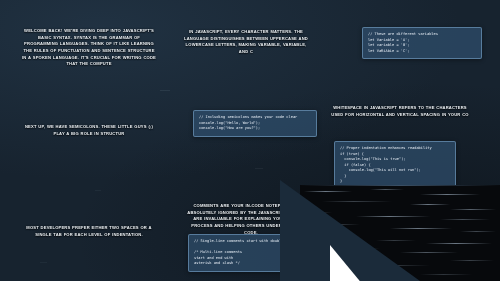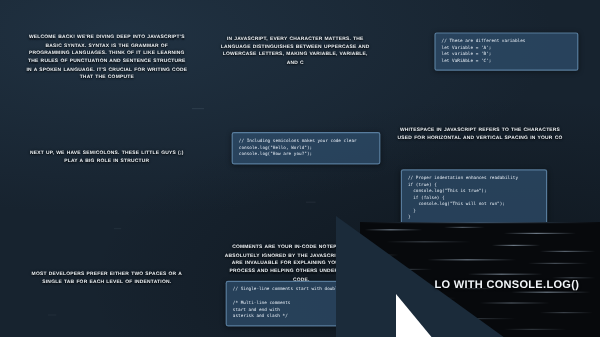--- a/index.html
+++ b/index.html
@@ -174,15 +174,14 @@
       <i style="left:60px; top:80px; width:70px; opacity:.45;"></i>
       <i style="left:8px;  top:86px; width:40px; opacity:.35;"></i>
       <i style="left:120px;top:89px; width:52px; opacity:.4;"></i>
     </div>
   </div>
 
   <div class="wedge"></div>
 
   <div class="tri-white"></div>
 
-  <div class="bigtext">LO WITH CONSOLE.LOG()</div>
 
 </div>
 
 </body></html>

